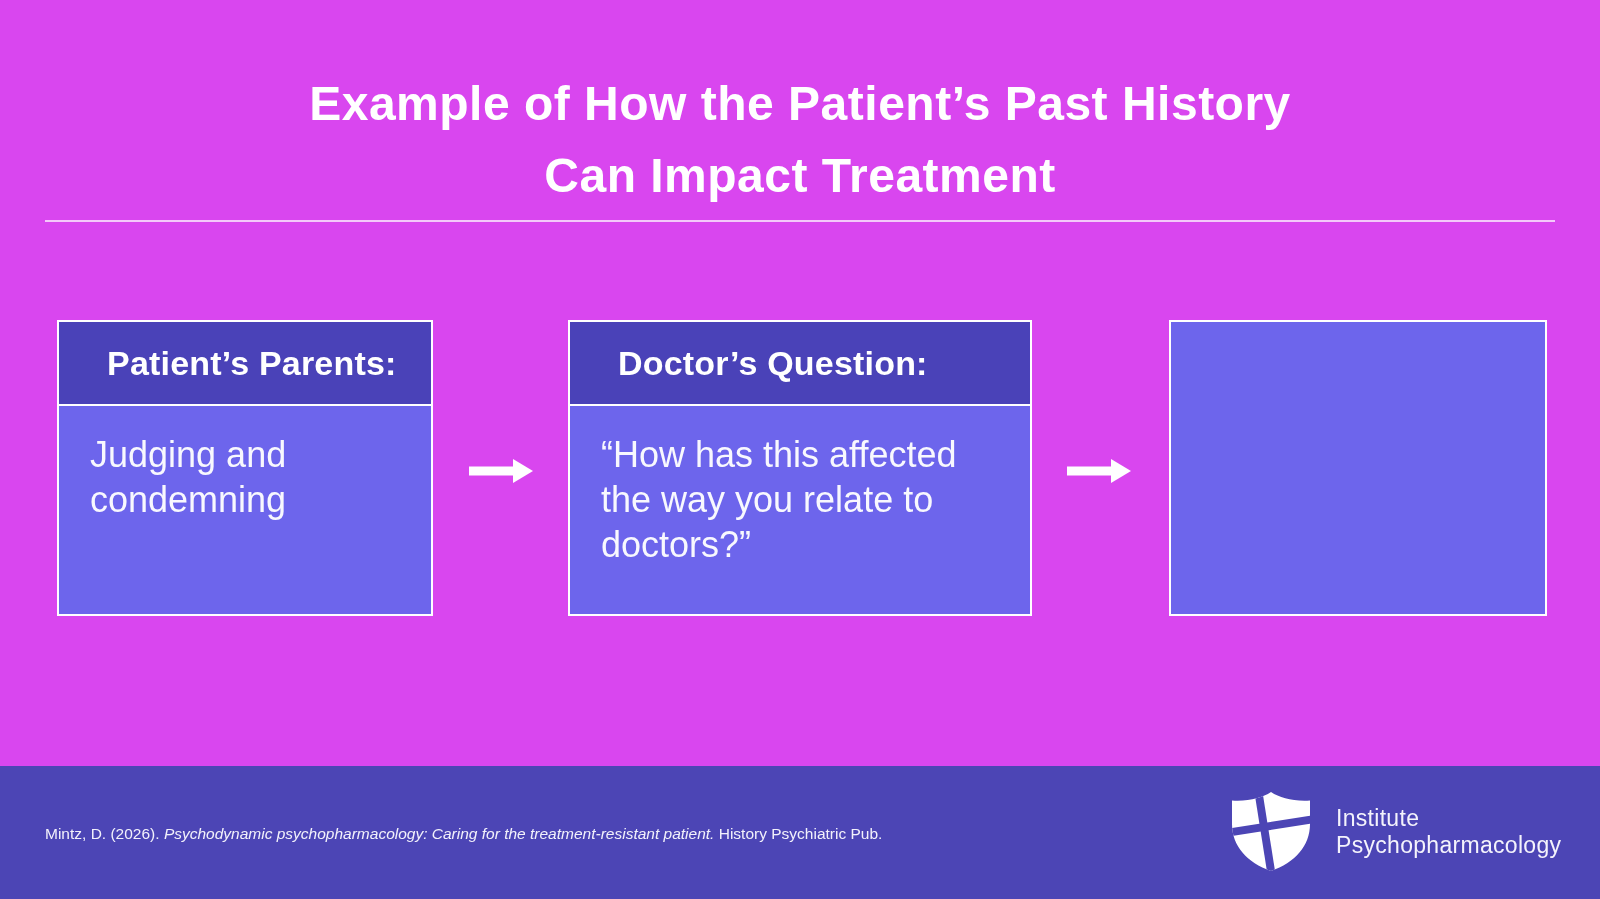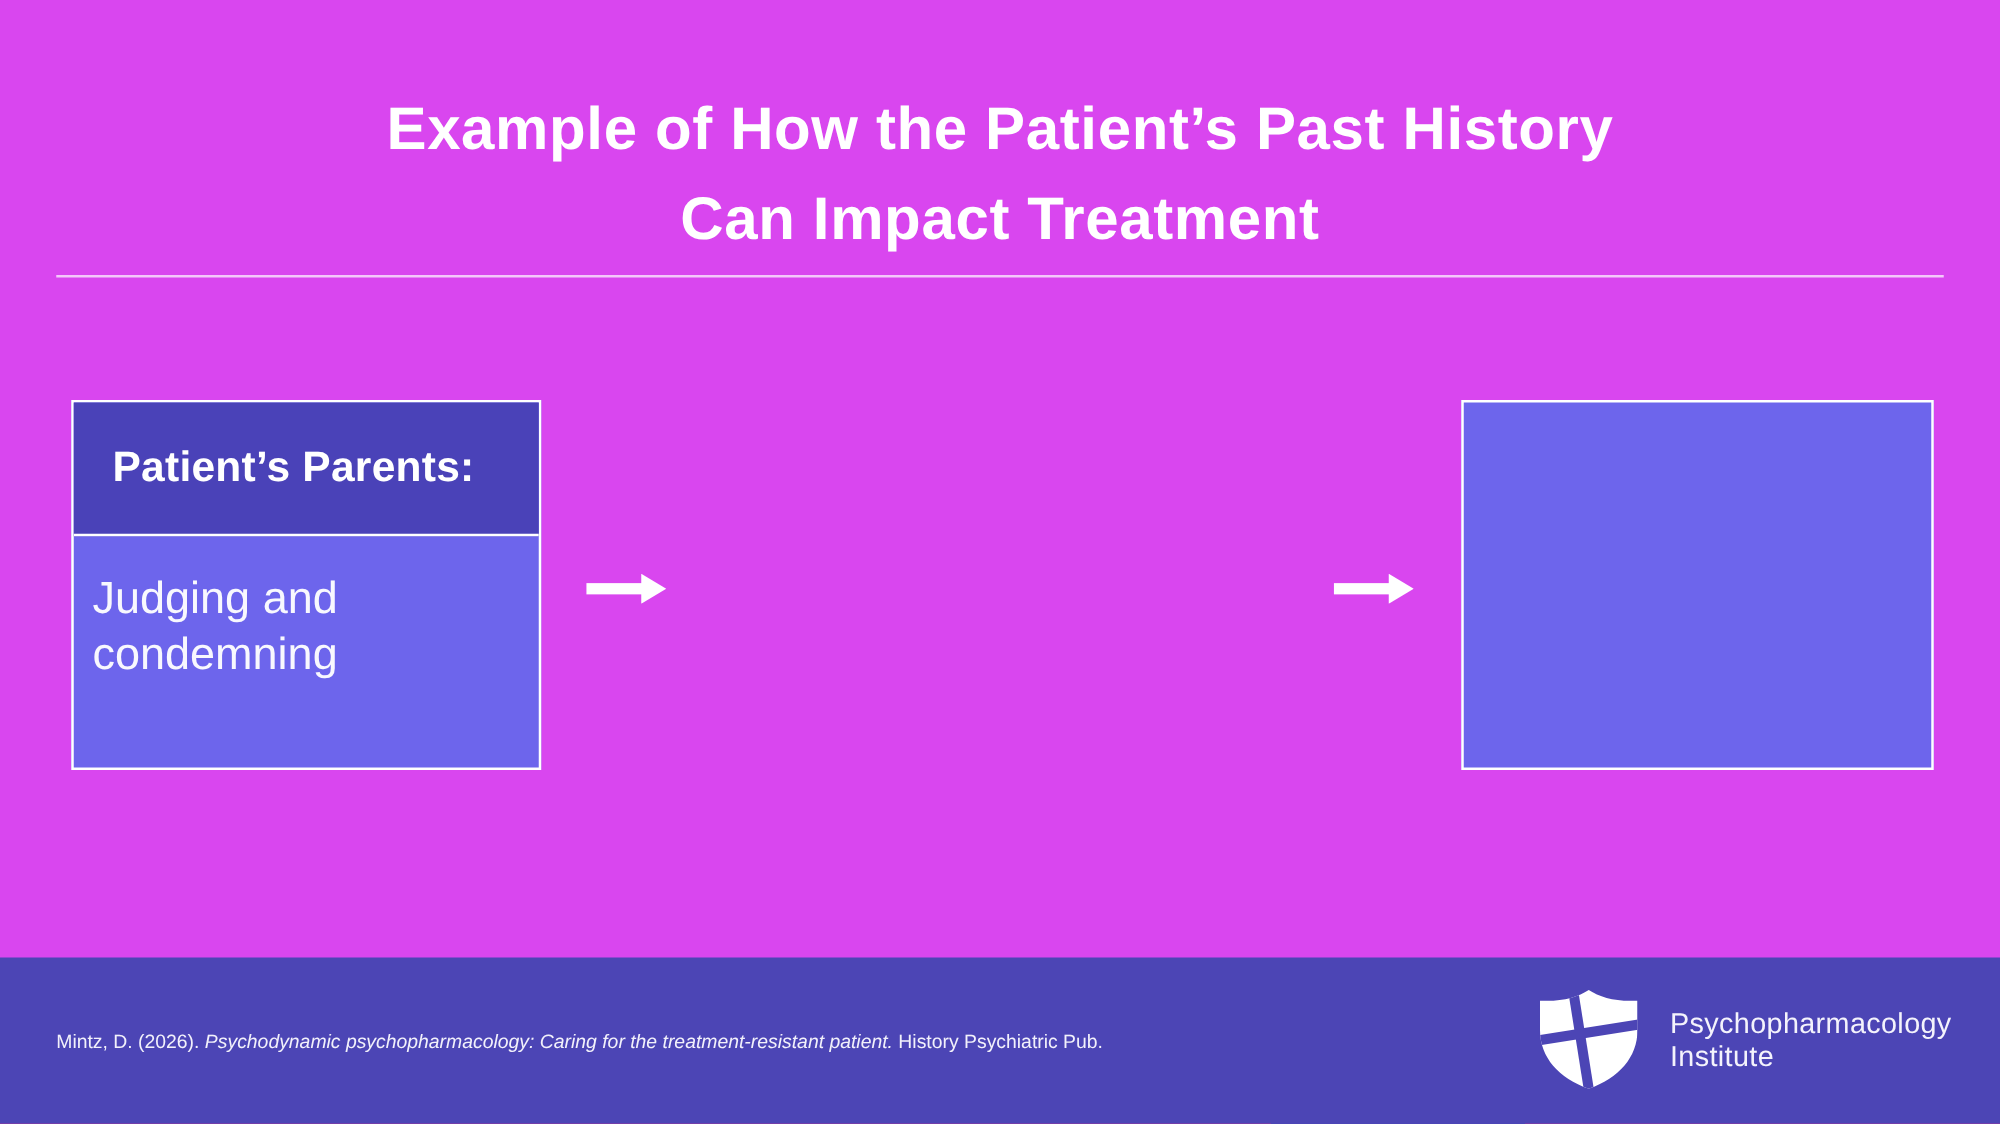--- a/index.html
+++ b/index.html
@@ -41,33 +41,33 @@
 
   
   .flow-box {
     position: absolute;
     top: 320px;
     height: 296px;
     border: 2.5px solid #FFFFFF;
     background: #6D65EC;
   }
   .flow-box .box-header {
-    height: 107px;
+    height: 84px;
     background: #4A42B8;
     border-bottom: 2.5px solid #FFFFFF;
     display: flex;
     align-items: center;
-    padding: 0 20px 0 31px;
+    padding: 0 20px 0 48px;
     font-size: 34px;
     font-weight: 700;
     letter-spacing: 0.2px;
     white-space: nowrap;
   }
   .flow-box .box-body {
-    padding: 26px 26px 0 15px;
+    padding: 26px 26px 0 31px;
     font-size: 36px;
     font-weight: 400;
     line-height: 45px;
     color: #F8F8FE;
   }
   .box-parents  { left: 57px;   width: 376px; }
   .box-question { left: 568px;  width: 464px; }
   .box-answer   { left: 1169px; width: 378px; }
 
   
@@ -127,20 +127,24 @@
   <div class="flow-box box-parents">
     <div class="box-header">Patient’s Parents:</div>
     <div class="box-body">Judging and condemning</div>
   </div>
 
   <svg class="flow-arrow arrow-1" viewBox="0 0 64 24" aria-hidden="true">
     <rect x="0" y="7.5" width="46" height="9" fill="#FFFFFF"></rect>
     <polygon points="44,0 64,12 44,24" fill="#FFFFFF"></polygon>
   </svg>
 
+  <div class="flow-box box-question">
+    <div class="box-header">Doctor’s Question:</div>
+    <div class="box-body">“How has this affected the way you relate to doctors?”</div>
+  </div>
 
   <svg class="flow-arrow arrow-2" viewBox="0 0 64 24" aria-hidden="true">
     <rect x="0" y="7.5" width="46" height="9" fill="#FFFFFF"></rect>
     <polygon points="44,0 64,12 44,24" fill="#FFFFFF"></polygon>
   </svg>
 
   <div class="flow-box box-answer">
   </div>
 
   <div class="footer-bar">
@@ -158,20 +162,20 @@
         </defs>
         <g clip-path="url(#shieldClip)">
           <rect x="0" y="0" width="80" height="81" fill="#FFFFFF"></rect>
           <g transform="rotate(-9 33 36)" fill="#4C45B5">
             <rect x="29" y="-25" width="8" height="130"></rect>
             <rect x="-25" y="32" width="130" height="8"></rect>
           </g>
         </g>
       </svg>
       <div class="brand-name">
+        <span>Institute</span>
         <span>Psychopharmacology</span>
-        <span>Institute</span>
       </div>
     </div>
 
   </div>
 
 </div>
 
 </body></html>

